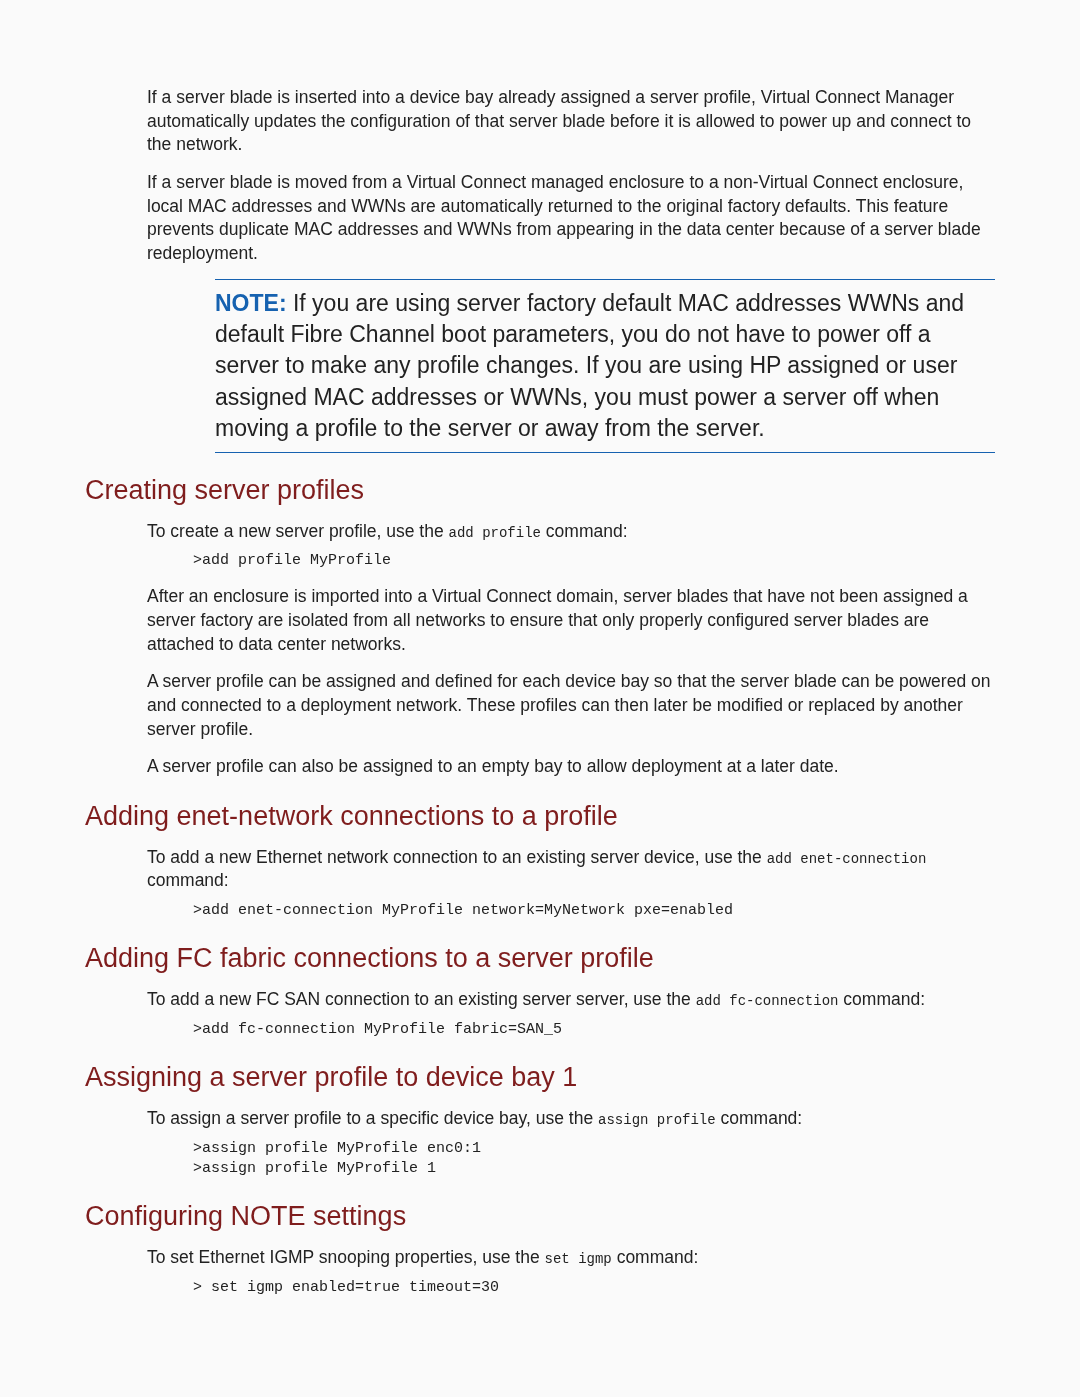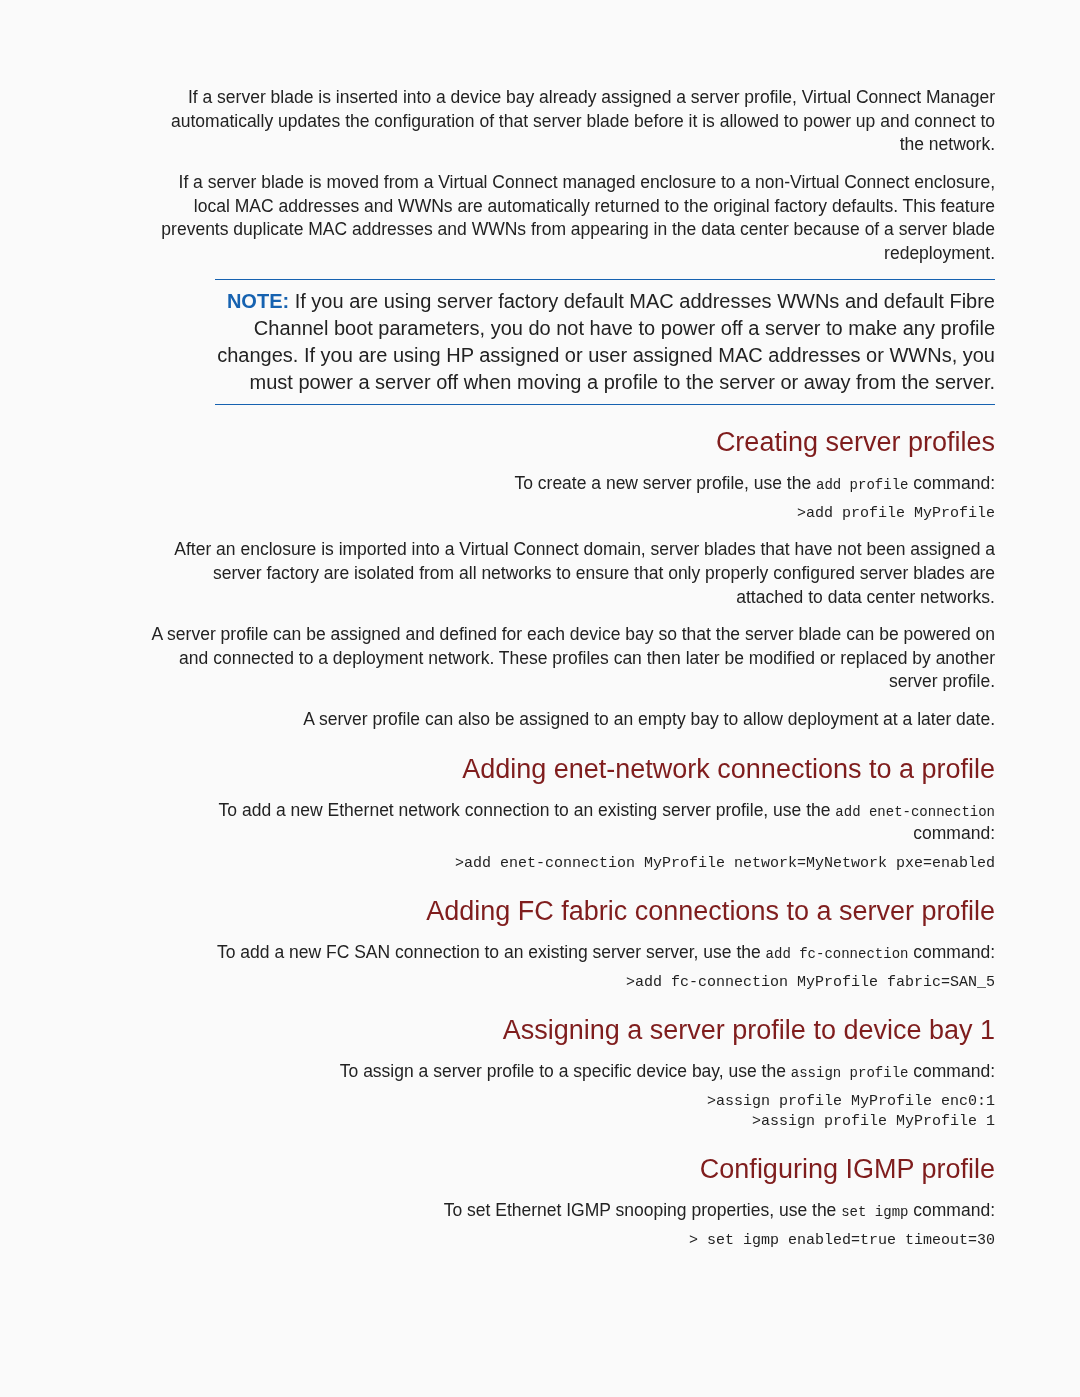--- a/index.html
+++ b/index.html
@@ -1,34 +1,34 @@
 <!DOCTYPE html>
 <html><head>
 <meta charset="utf-8">
 <style>
-  * { box-sizing: border-box; margin: 0; padding: 0; text-align: right; }
+  * { box-sizing: border-box; margin: 0; padding: 0; }
   html, body { width: 1080px; background: #fafafa; }
   body {
     padding: 86px 85px 40px 85px;
     font-family: Arial, Helvetica, sans-serif;
     color: #222;
   }
   .para {
     font-size: 17.5px;
     line-height: 1.35;
     margin-bottom: 14px;
     padding-left: 62px;
   }
   .para-tight { margin-bottom: 8px; }
   .note-box {
     border-top: 1.5px solid #1662b0;
     border-bottom: 1.5px solid #1662b0;
     padding: 8px 0 8px 0;
     margin-left: 130px;
-    font-size: 20px;
+    font-size: 23px;
     line-height: 1.35;
   }
   .note-label { color: #1662b0; font-weight: bold; }
   h2 {
     color: #7f1d1d;
     font-weight: 300;
     font-size: 27px;
     margin-top: 22px;
     margin-bottom: 14px;
   }
@@ -59,34 +59,34 @@
 <p class="para para-tight">
   <span>To create a new server profile, use the </span><span class="cmd-inline">add profile</span><span> command:</span>
 </p>
 <div class="code-block">&gt;add profile MyProfile</div>
 <p class="para">After an enclosure is imported into a Virtual Connect domain, server blades that have not been assigned a server factory are isolated from all networks to ensure that only properly configured server blades are attached to data center networks.</p>
 <p class="para">A server profile can be assigned and defined for each device bay so that the server blade can be powered on and connected to a deployment network. These profiles can then later be modified or replaced by another server profile.</p>
 <p class="para">A server profile can also be assigned to an empty bay to allow deployment at a later date.</p>
 
 <h2>Adding enet-network connections to a profile</h2>
 <p class="para para-tight">
-  <span>To add a new Ethernet network connection to an existing server profile, use the </span><span class="cmd-inline">add enet-connection</span><span> command:</span>
+  <span>To add a new Ethernet network connection to an existing server device, use the </span><span class="cmd-inline">add enet-connection</span><span> command:</span>
 </p>
 <div class="code-block">&gt;add enet-connection MyProfile network=MyNetwork pxe=enabled</div>
 
 <h2>Adding FC fabric connections to a server profile</h2>
 <p class="para para-tight">
   <span>To add a new FC SAN connection to an existing server server, use the </span><span class="cmd-inline">add fc-connection</span><span> command:</span>
 </p>
 <div class="code-block">&gt;add fc-connection MyProfile fabric=SAN_5</div>
 
 <h2>Assigning a server profile to device bay 1</h2>
 <p class="para para-tight">
   <span>To assign a server profile to a specific device bay, use the </span><span class="cmd-inline">assign profile</span><span> command:</span>
 </p>
 <div class="code-block">&gt;assign profile MyProfile enc0:1
 &gt;assign profile MyProfile 1</div>
 
-<h2>Configuring IGMP profile</h2>
+<h2>Configuring NOTE settings</h2>
 <p class="para para-tight">
   <span>To set Ethernet IGMP snooping properties, use the </span><span class="cmd-inline">set igmp</span><span> command:</span>
 </p>
 <div class="code-block">&gt; set igmp enabled=true timeout=30</div>
 
 </body></html>

